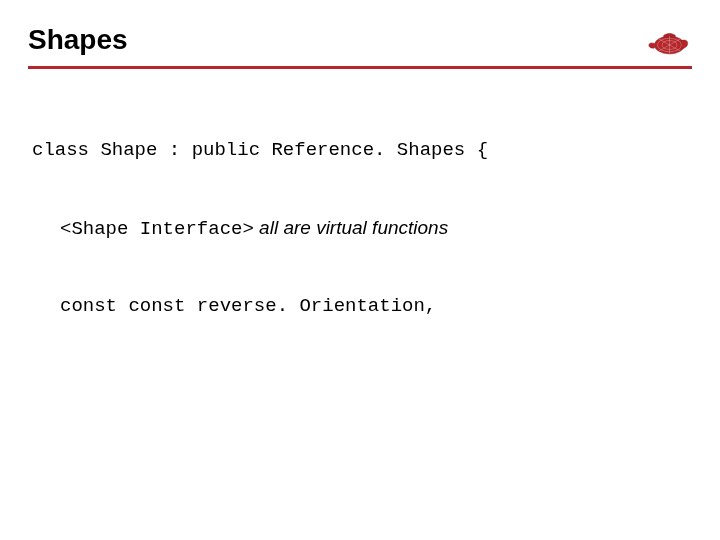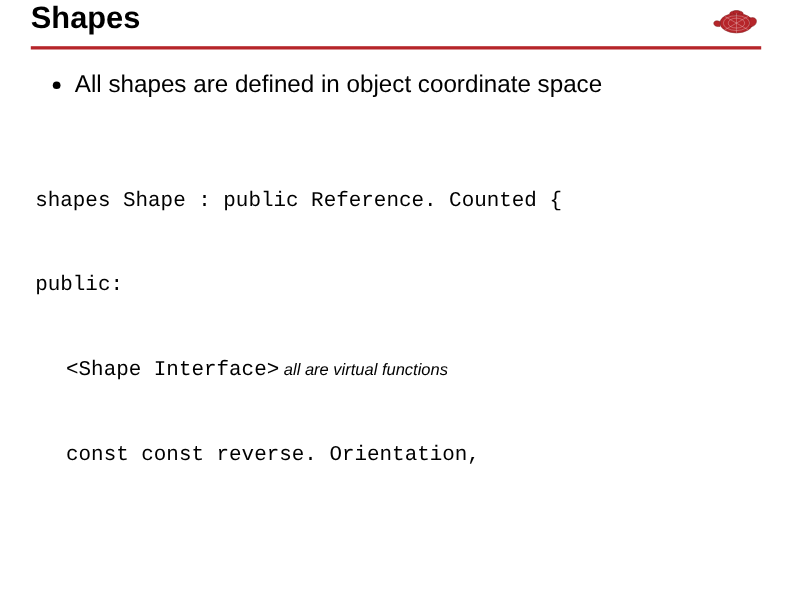--- a/index.html
+++ b/index.html
@@ -9,21 +9,21 @@
     height: 540px;
     background: #fff;
     font-family: Verdana, Geneva, sans-serif;
     color: #000;
   }
   .slide {
     width: 720px;
     height: 540px;
     position: relative;
     box-sizing: border-box;
-    padding: 0 28px 28px 28px;
+    padding: 24px 28px 28px 28px;
   }
   .header {
     display: flex;
     align-items: flex-start;
     justify-content: space-between;
   }
   .title {
     font-size: 28px;
     font-weight: 700;
     font-family: Verdana, Geneva, sans-serif;
@@ -55,21 +55,21 @@
     font-size: 19px;
     line-height: 1.35;
     white-space: pre;
     margin-left: 4px;
   }
   .code-line { display: block; }
   .indent1 { padding-left: 28px; }
   .italic-note {
     font-family: Verdana, Geneva, sans-serif;
     font-style: italic;
-    font-size: 15px;
+    font-size: 19px;
     margin-top: 22px;
   }
 </style>
 </head>
 <body>
 
 <div class="slide">
 
   <div class="header">
     <h1 class="title">Shapes</h1>
@@ -86,26 +86,22 @@
         <ellipse cx="34" cy="28" rx="10" ry="6"></ellipse>
         <line x1="34" y1="16" x2="34" y2="40"></line>
         <line x1="20" y1="20" x2="48" y2="36"></line>
         <line x1="48" y1="20" x2="20" y2="36"></line>
       </g>
     </svg>
   </div>
 
   <hr class="rule">
 
-  <ul class="bullet-list">
-    <li>All shapes are defined in object coordinate space</li>
-  </ul>
 
   <div class="code-block">
-    <span class="code-line">shapes Shape : public Reference. Counted {</span>
-    <span class="code-line">public:</span>
+    <span class="code-line">class Shape : public Reference. Shapes {</span>
     <span class="code-line indent1"><span>&lt;Shape Interface&gt;</span><span class="italic-note"> all are virtual functions</span></span>
     <span class="code-line indent1">const const reverse. Orientation,</span>
     
     
   </div>
 
 </div>
 
 </body></html>

